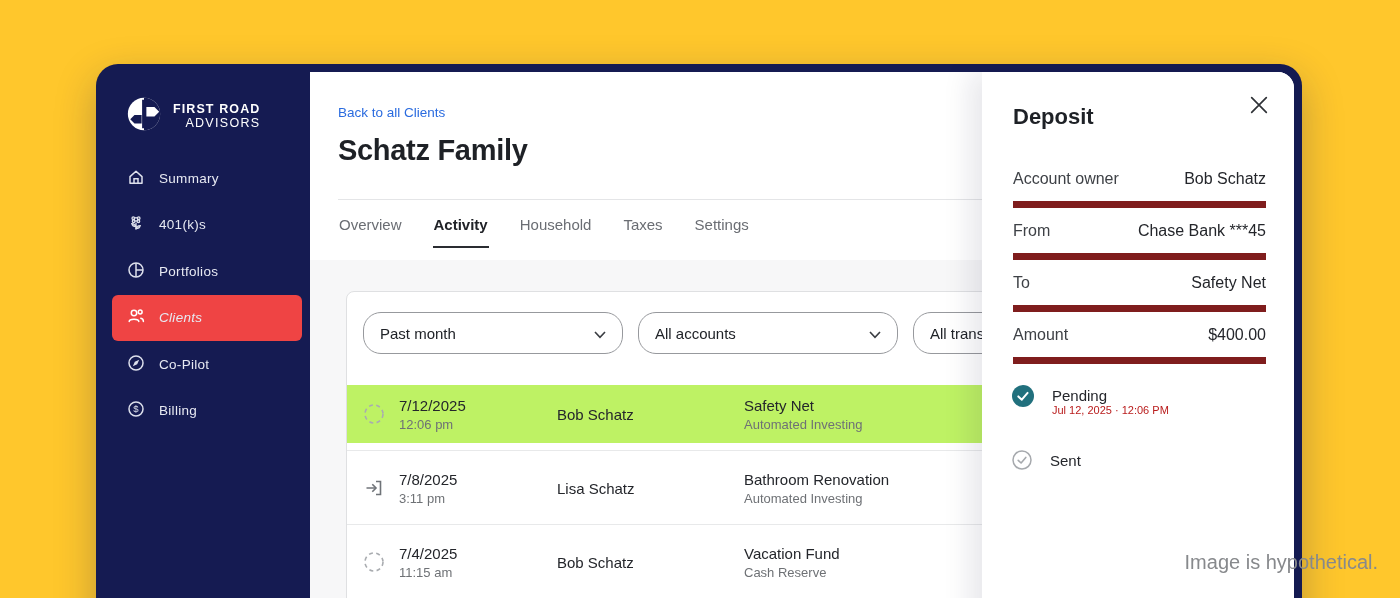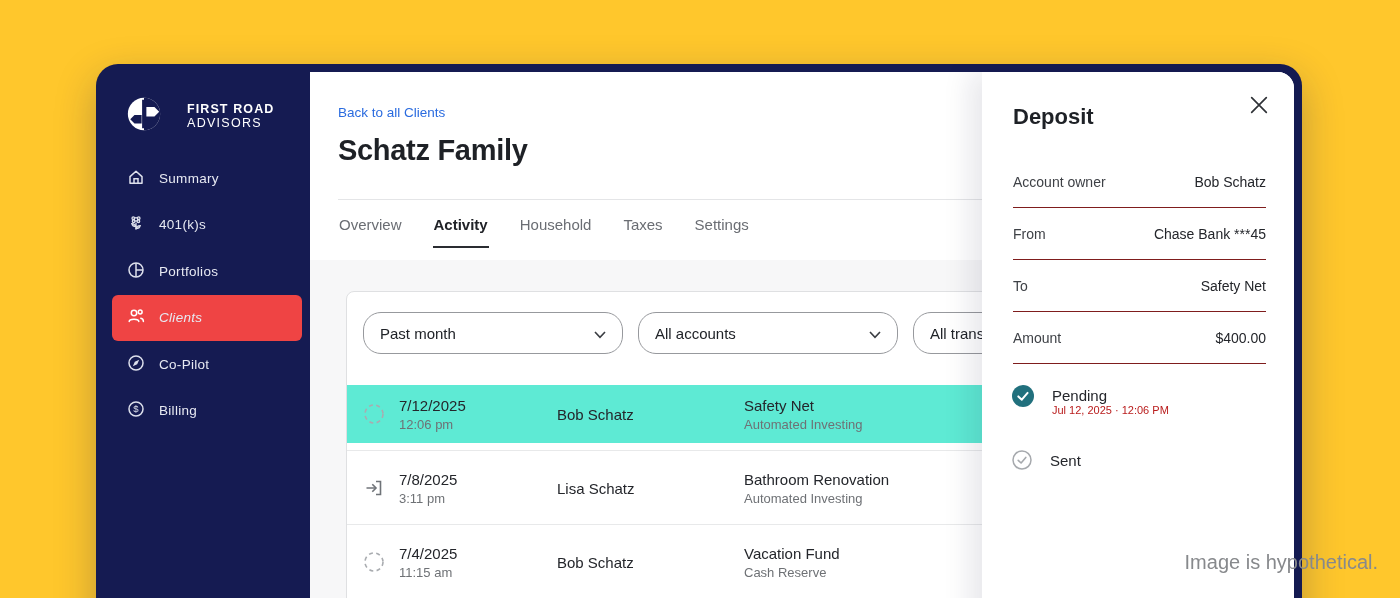--- a/index.html
+++ b/index.html
@@ -6,21 +6,21 @@
   body { font-family:"Liberation Sans", sans-serif; }
   .stage { position:relative; width:1400px; height:598px; background:#FFC72C; overflow:hidden; }
 
   
   .app-window { position:absolute; left:96px; top:64px; width:1206px; height:580px;
     background:#151B52; border-radius:22px; overflow:hidden;
     box-shadow:0 14px 40px rgba(21,27,82,0.28); }
 
   
   .sidebar { position:absolute; left:0; top:0; width:214px; bottom:0; }
-  .brand { position:absolute; left:29px; top:31px; display:flex; align-items:center; gap:24px; }
+  .brand { position:absolute; left:29px; top:31px; display:flex; align-items:center; gap:10px;text-align:right; }
   .brand-text { color:#FFFFFF; font-size:12.5px; font-weight:bold; letter-spacing:1.1px; line-height:14px; }
   .nav { position:absolute; left:16px; top:91px; width:190px; }
   .nav-item { height:46.5px; display:flex; align-items:center; gap:14px; padding-left:15px;
     border-radius:6px; color:#E7E9F2; font-size:13.5px; letter-spacing:0.3px; cursor:pointer; }
   .nav-item.active { background:#ef4444;font-style:italic; }
   .nav-item svg { flex:0 0 auto; }
 
   
   .surface { position:absolute; left:214px; top:8px; right:8px; bottom:0;
     background:#FFFFFF; border-radius:0 16px 0 0; overflow:hidden; }
@@ -40,32 +40,32 @@
     padding:0 16px; font-size:15px; color:#202328; cursor:pointer; }
   .filter.f1 { left:16px; } .filter.f2 { left:291px; } .filter.f3 { left:566px; }
 
   .row { position:absolute; left:0; right:0; cursor:pointer; }
   .row .cell-icon { position:absolute; left:16px; top:50%; transform:translateY(-50%); width:22px; height:22px; }
   .row .col-date { position:absolute; left:52px; top:50%; transform:translateY(-50%); }
   .row .col-name { position:absolute; left:210px; top:50%; transform:translateY(-50%); font-size:15px; color:#24262B; }
   .row .col-fund { position:absolute; left:397px; top:50%; transform:translateY(-50%); }
   .t-main { font-size:15px; color:#24262B; }
   .t-sub  { font-size:13px; color:#6E7175; margin-top:3px; }
-  .row1 { top:93px; height:58px; background:#5eead4; }
+  .row1 { top:93px; height:58px; background:#bef264; }
   .row2 { top:158px; height:74px; border-top:1px solid #E8E9EA; }
   .row3 { top:232px; height:74px; border-top:1px solid #E8E9EA; }
 
   
   .panel { position:absolute; left:886px; top:8px; right:8px; bottom:0; background:#FFFFFF;
     border-radius:0 16px 0 0; box-shadow:-12px 0 28px rgba(16,22,60,0.10); }
   .panel-close { position:absolute; right:26px; top:24px; width:18px; height:18px; cursor:pointer; }
   .panel-title { position:absolute; left:31px; top:32px; font-size:22px; font-weight:bold; color:#1E2126; }
   .fields { position:absolute; left:31px; right:28px; top:84px; }
   .field { height:52px; display:flex; align-items:center; justify-content:space-between;
-    border-bottom:1px solid #7f1d1d; font-size:14px;gap:12px; }
+    border-bottom:7px solid #7f1d1d; font-size:16px;gap:12px; }
   .field .f-label { color:#3E4146; }
   .field .f-value { color:#24262B; }
   .tl-step { position:absolute; left:30px; display:flex; gap:18px; }
   .tl-step.done { top:313px; }
   .tl-step.todo { top:378px; }
   .tl-label { font-size:15px; color:#24262B; padding-top:2px; }
   .tl-sub { font-size:11px; color:#b91c1c; }
 
   .watermark { position:absolute; right:22px; top:551px; font-size:20px; color:#87898C; z-index:50; }
 </style>

